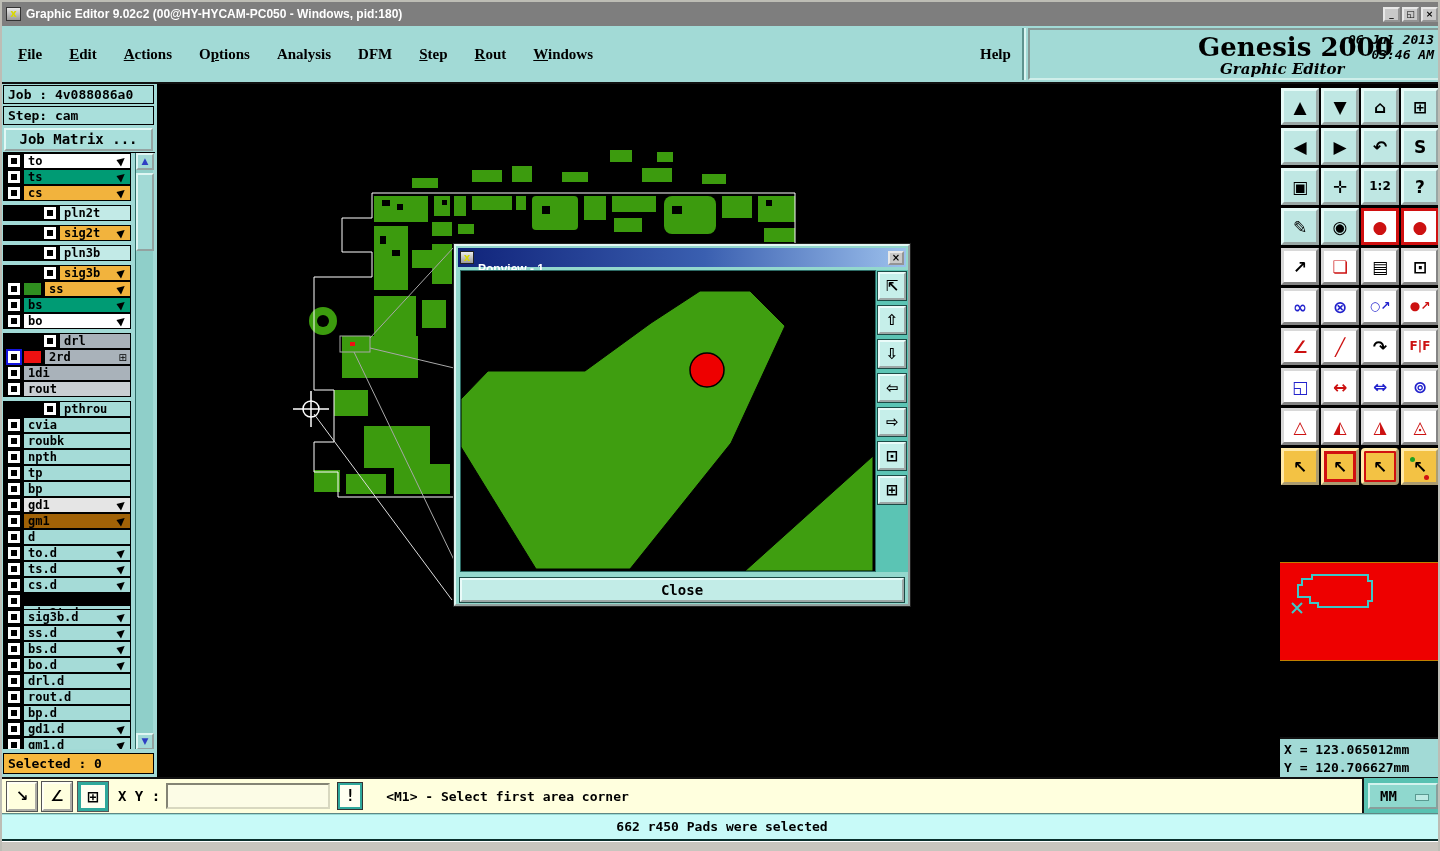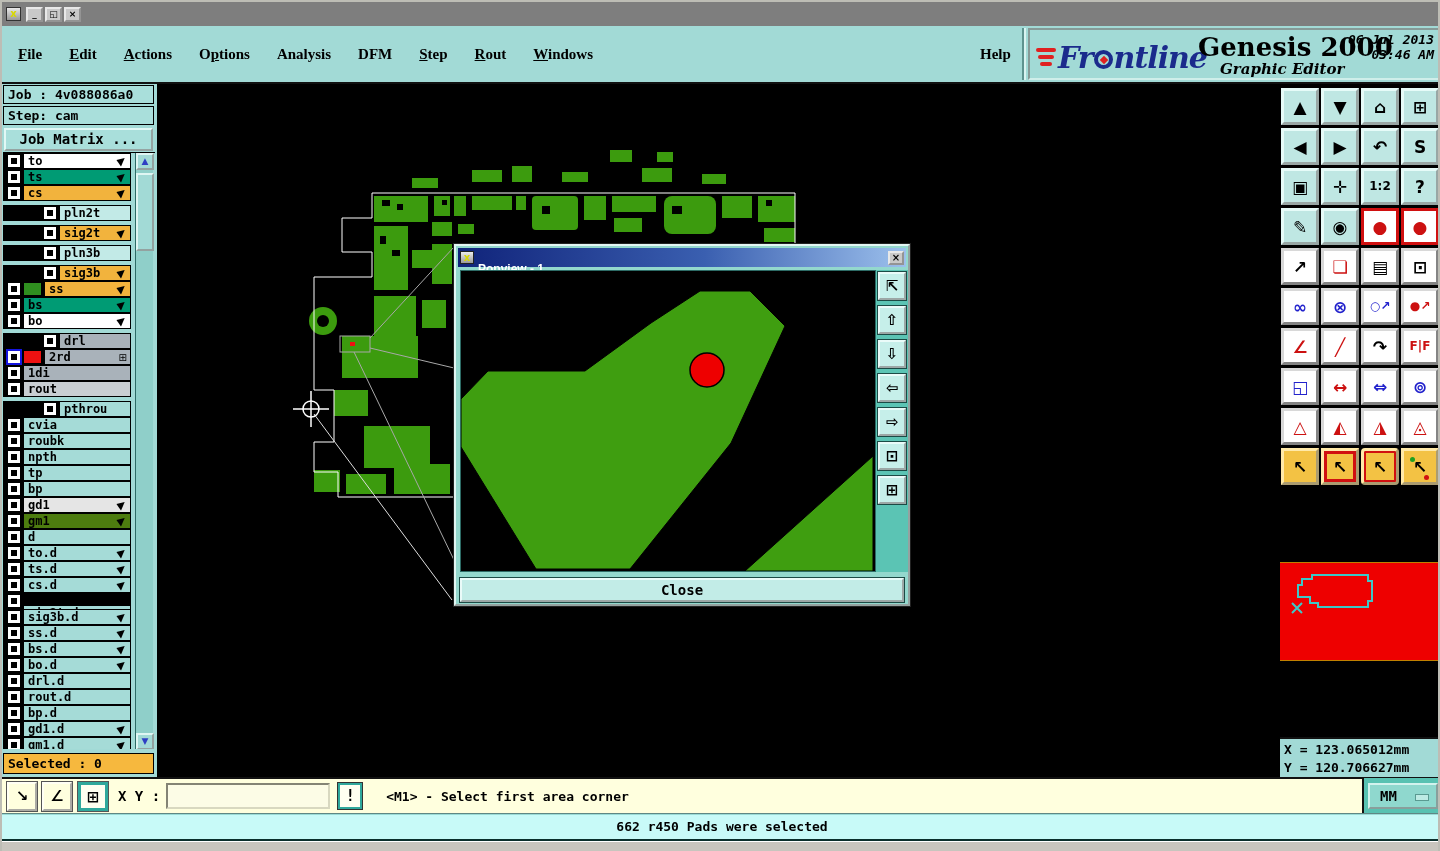--- a/index.html
+++ b/index.html
@@ -137,20 +137,21 @@
   .bstrip{position:absolute;left:0;top:841px;width:1440px;height:10px;background:#C8C5BE;
           border-top:1px solid #fff;}
 </style>
 </head>
 <body>
 
 <div class="app">
 
   <div class="titlebar">
     <div class="appicon">x</div>
+    <div class="titletext">Graphic Editor 9.02c2 (00@HY-HYCAM-PC050 - Windows, pid:180)</div>
     <div class="winbtns">
       <div class="wbtn">_</div>
       <div class="wbtn">◱</div>
       <div class="wbtn">×</div>
     </div>
   </div>
 
   <div class="menubar">
     <div class="menus">
 
@@ -168,32 +169,20 @@
 
         <span class="menuitem"><span></span><span class="mn">S</span><span>tep</span></span>
 
         <span class="menuitem"><span></span><span class="mn">R</span><span>out</span></span>
 
         <span class="menuitem"><span></span><span class="mn">W</span><span>indows</span></span>
       </div>
     <div class="helpitem">Help</div>
     <div class="menudiv"></div>
     <div class="brand">
-      <div class="flogo">
-        <span class="fdash">
-            <i></i>
-            <i></i>
-            <i></i>
-          </span>
-        <span>Fr</span>
-        <span class="fo">
-            <i></i>
-          </span>
-        <span>ntline</span>
-      </div>
       <div class="genesis">Genesis 2000</div>
       <div class="gdate">
         <div>06 Jul 2013</div>
         <div>03:46 AM</div>
       </div>
       <div class="gsub">Graphic Editor</div>
     </div>
   </div>
 
   <div class="sidebar">
@@ -324,21 +313,21 @@
 
         <div class="lrow">
           <span class="lchk"></span>
 
           <span class="llabel" style="background: #e5e5e5;"><span>gd1</span><span class="larrow"></span></span>
         </div>
 
         <div class="lrow">
           <span class="lchk"></span>
 
-          <span class="llabel" style="background: #4d7c0f;"><span>gm1</span><span class="larrow"></span></span>
+          <span class="llabel" style="background: #a16207;"><span>gm1</span><span class="larrow"></span></span>
         </div>
 
         <div class="lrow">
           <span class="lchk"></span>
 
           <span class="llabel" style="background: rgb(165, 219, 215);"><span>d</span></span>
         </div>
 
         <div class="lrow">
           <span class="lchk"></span>

